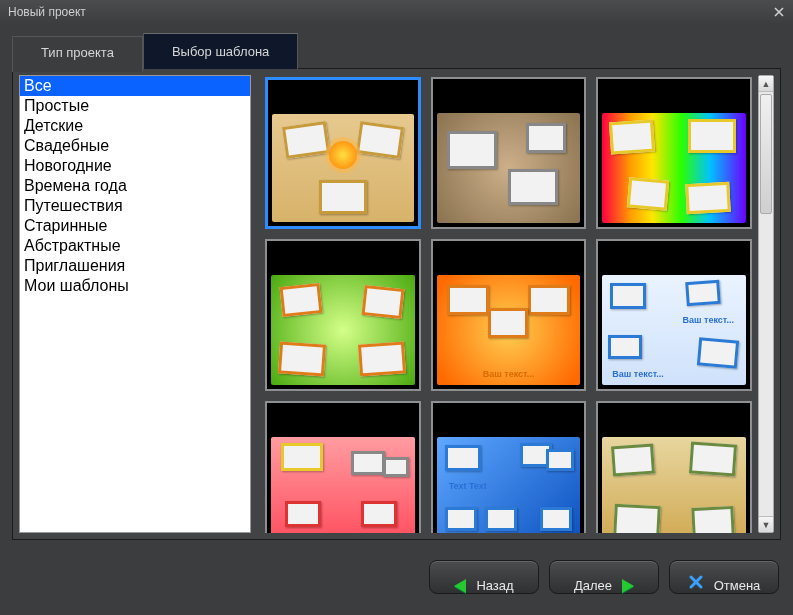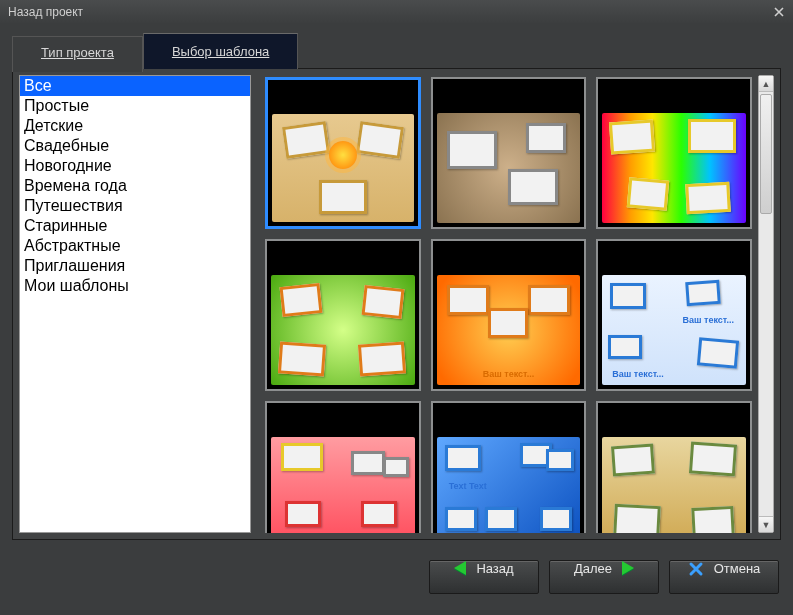--- a/index.html
+++ b/index.html
@@ -27,21 +27,20 @@
     display: flex; align-items: center; justify-content: center;
     cursor: pointer;
     color: #cfcfcf;
   }
   .close-x svg { width: 10px; height: 10px; }
 
   .tabs {
     display: flex;
     padding: 8px 12px 0 12px;
     gap: 0;
-    text-decoration: underline;
   }
   .tab {
     padding: 10px 28px;
     background: #2f3132;
     border: 1px solid #1c1c1c;
     border-bottom: none;
     font-size: 13px;
     color: #d6d6d6;
     cursor: pointer;
     position: relative;
@@ -181,39 +180,39 @@
   }
 
   .footer {
     display:flex; justify-content:flex-end; gap:10px;
     padding: 10px 14px 0 0;
   }
   .btnf {
     min-width: 110px; height: 34px;
     background: linear-gradient(#4a4c4d,#2e3031);
     border: 1px solid #1a1a1a;
-    border-radius: 2px;
+    border-radius: 8px;
     color: #e8e8e8;
-    display:flex; align-items:flex-start; justify-content:center; gap:10px;
+    display:flex; align-items:flex-end; justify-content:center; gap:10px;
     font-size:13px; cursor:pointer;
     box-shadow: inset 0 1px 0 #666;
   }
   .arrow {
     width:0; height:0; border-top:7px solid transparent;
     border-bottom:7px solid transparent;
   }
   .arrow.left { border-right:12px solid #24c932; filter: drop-shadow(0 1px 0 #083); }
   .arrow.right{ border-left:12px solid #24c932; filter: drop-shadow(0 1px 0 #083); }
   .xicon svg { width:16px; height:16px; }
 </style>
 </head>
 <body>
 
 <div class="titlebar">
-  <span>Назад проект</span>
+  <span>Новый проект</span>
   <span class="close-x">
     <svg viewBox="0 0 10 10">
         <path d="M1 1 L9 9 M9 1 L1 9" stroke="#cfcfcf" stroke-width="1.6"></path>
       </svg>
   </span>
 </div>
 
 <div class="tabs">
   <div class="tab inactive">Тип проекта</div>
   <div class="tab active">Выбор шаблона</div>

